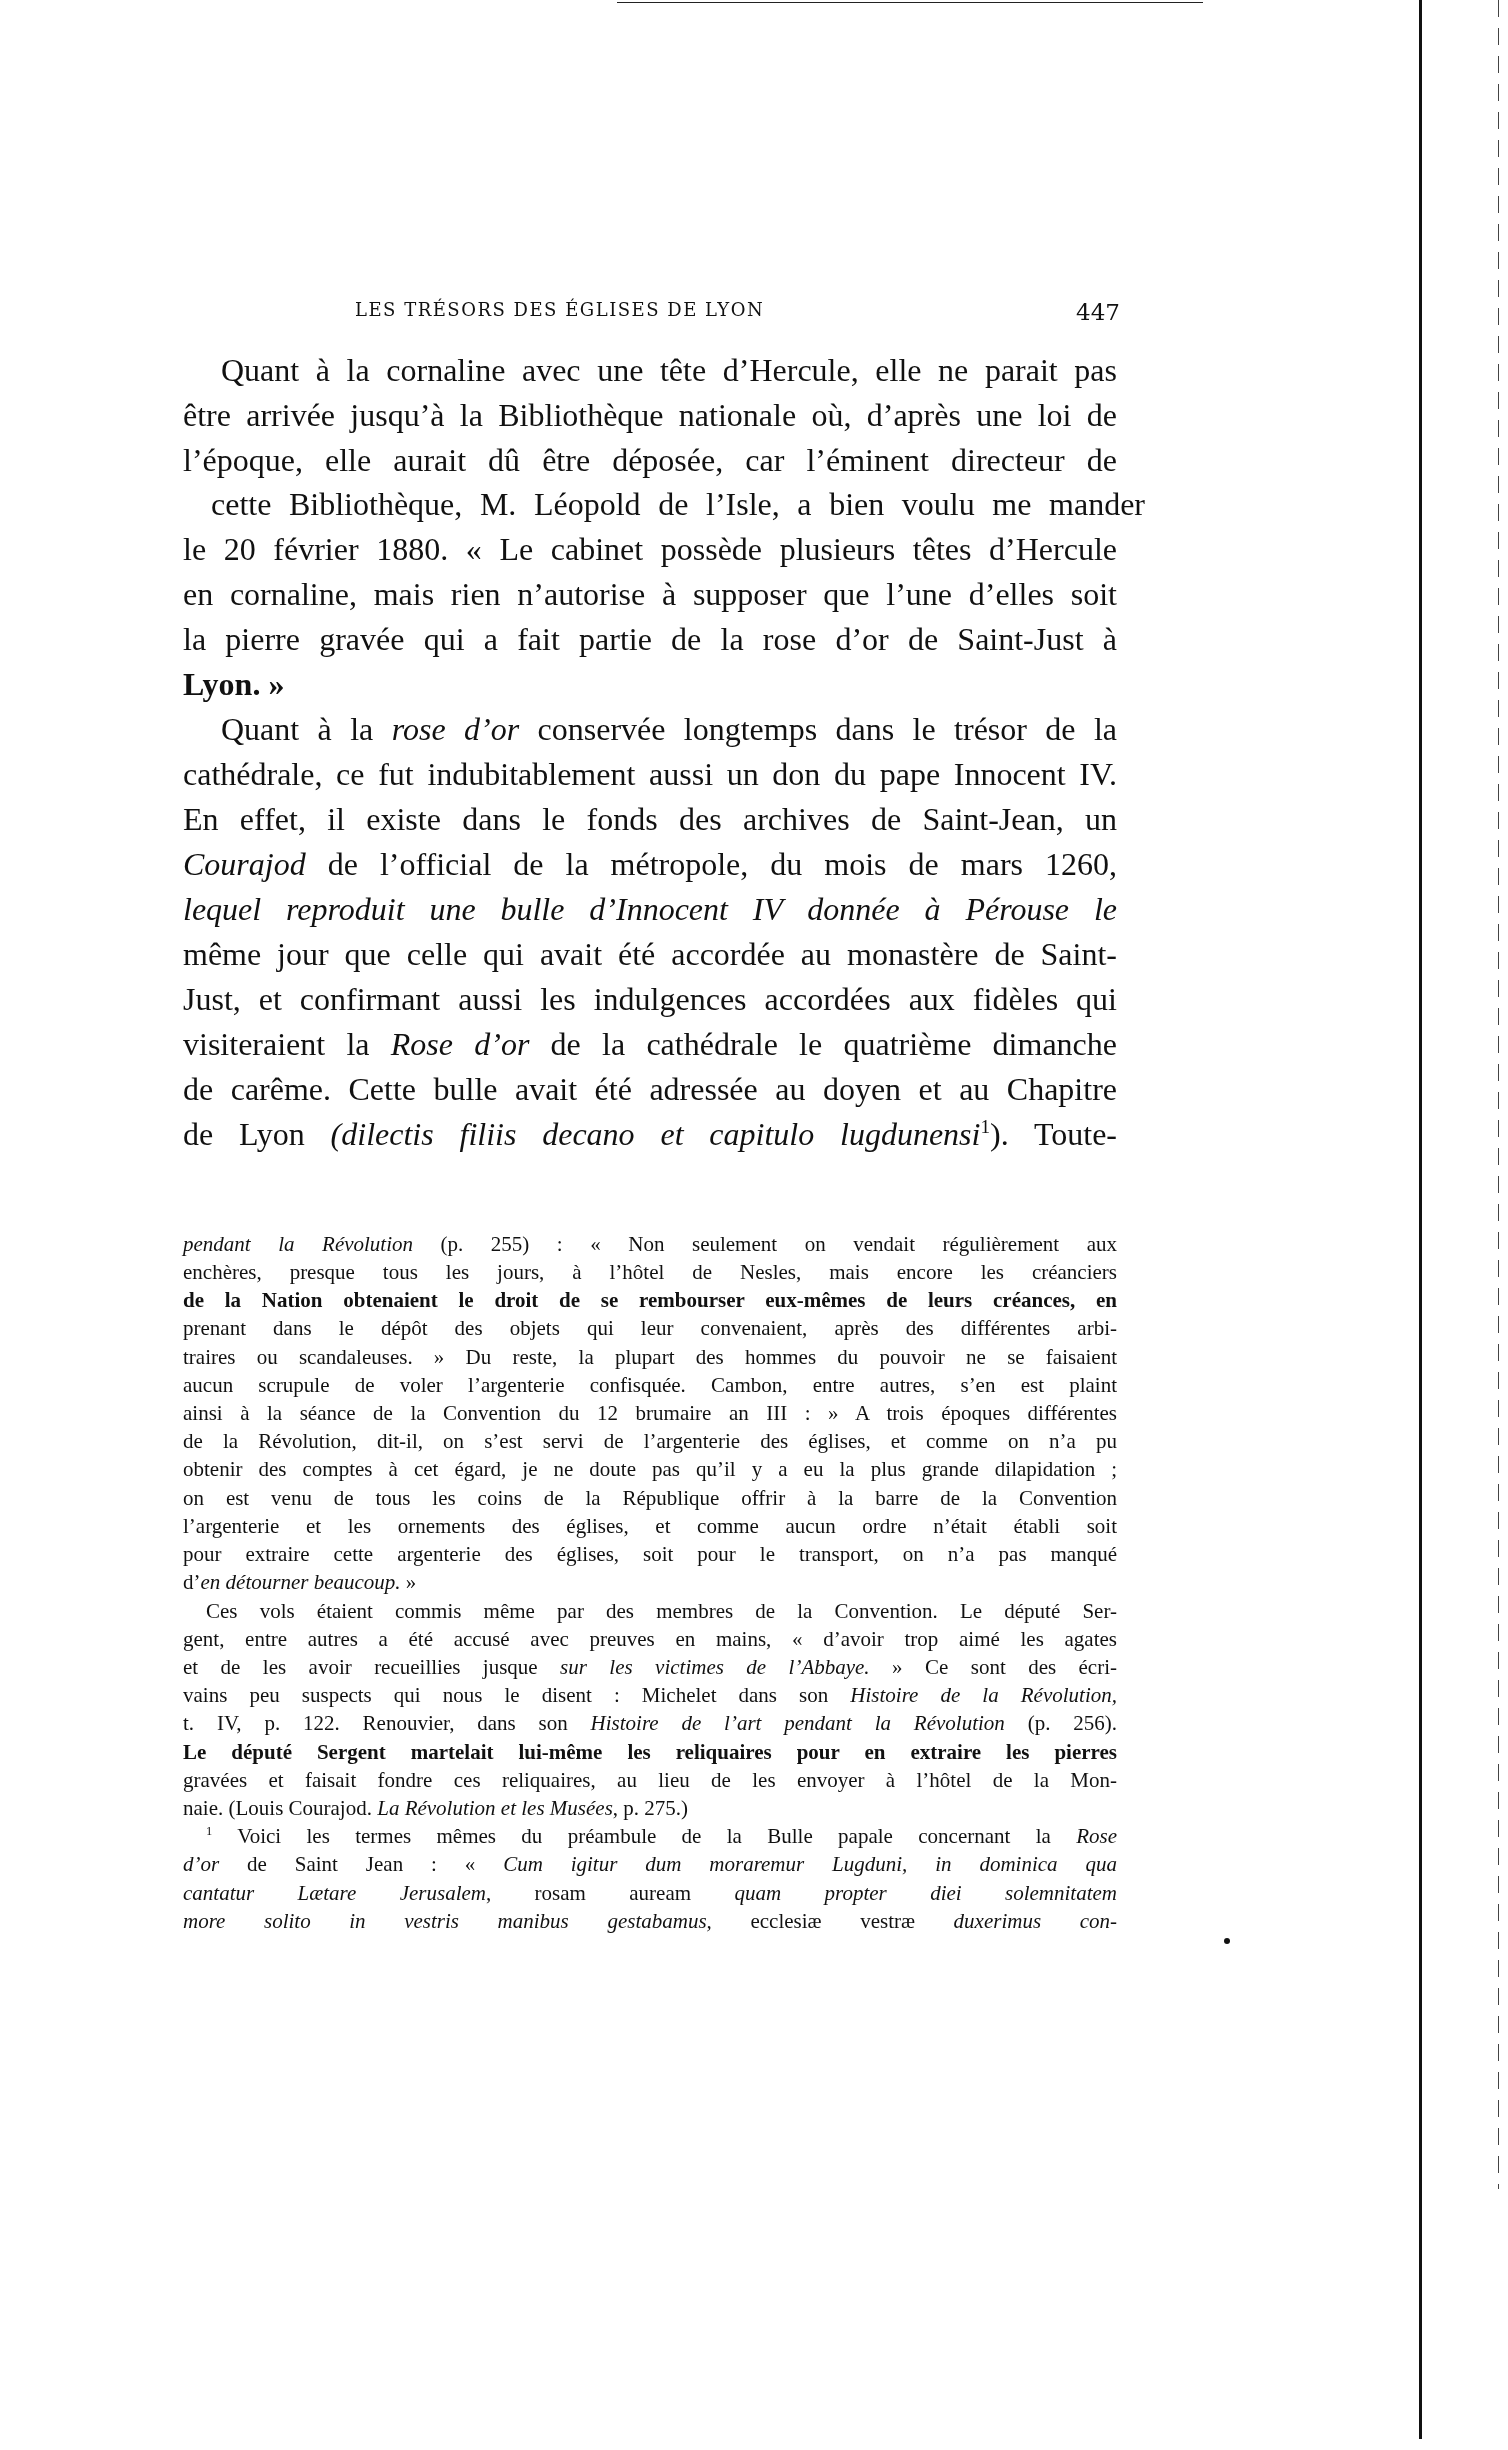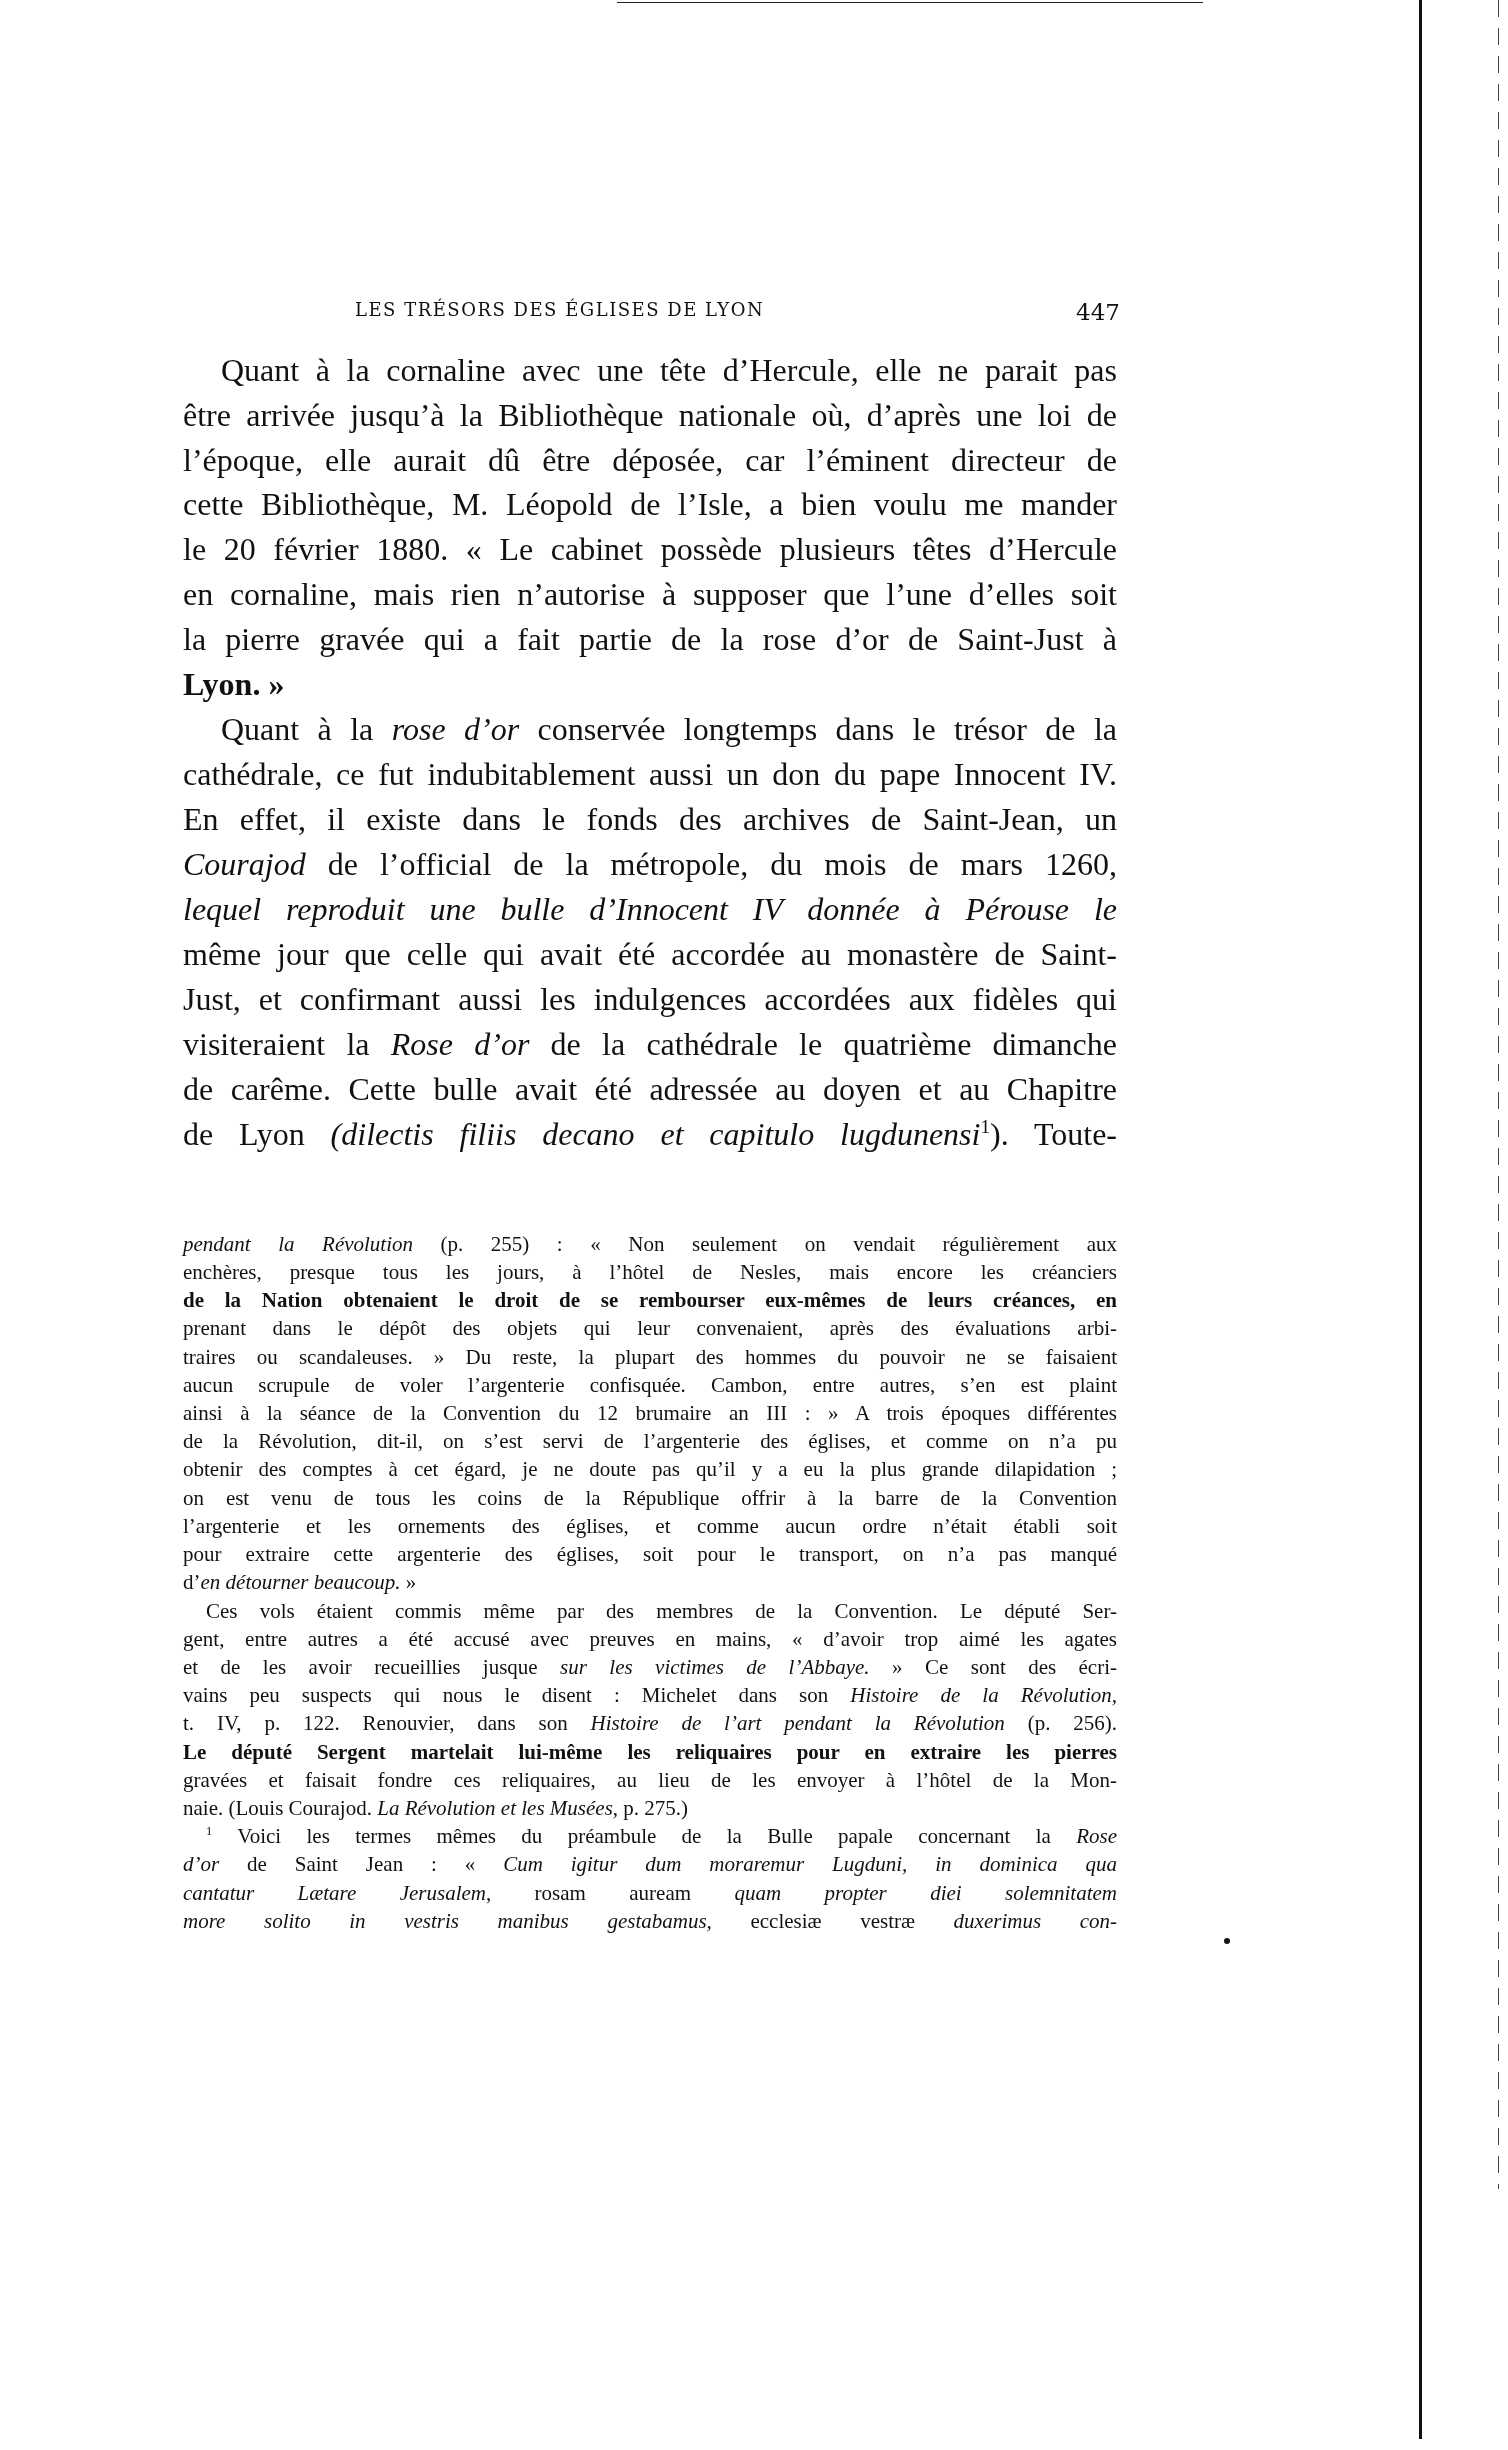--- a/index.html
+++ b/index.html
@@ -34,41 +34,41 @@
 
   <div class="header">
     <span class="running-title">LES TRÉSORS DES ÉGLISES DE LYON</span>
     <span class="page-number">447</span>
   </div>
 
   <div class="main" id="main-text">
       <div class="line indent" style="top: 351px;"><span>Quant à la cornaline avec une tête d’Hercule, elle ne parait pas</span></div>
       <div class="line" style="top: 396px;"><span>être arrivée jusqu’à la Bibliothèque nationale où, d’après une loi de</span></div>
       <div class="line" style="top: 441px;"><span>l’époque, elle aurait dû être déposée, car l’éminent directeur de</span></div>
-      <div class="line" style="top: 485px;"><span>cette Bibliothèque, M. Léopold de l’Isle, a bien voulu me mander</span></div>
+      <div class="line" style="top: 485px; margin-left: 28px;"><span>cette Bibliothèque, M. Léopold de l’Isle, a bien voulu me mander</span></div>
       <div class="line" style="top: 530px;"><span>le 20 février 1880. « Le cabinet possède plusieurs têtes d’Hercule</span></div>
       <div class="line" style="top: 575px;"><span>en cornaline, mais rien n’autorise à supposer que l’une d’elles soit</span></div>
       <div class="line" style="top: 620px;"><span>la pierre gravée qui a fait partie de la rose d’or de Saint-Just à</span></div>
       <div class="line last" style="top: 665px; font-weight: bold;"><span>Lyon. »</span></div>
       <div class="line indent" style="top: 710px;"><span>Quant à la </span><i>rose d’or</i><span> conservée longtemps dans le trésor de la</span></div>
       <div class="line" style="top: 755px;"><span>cathédrale, ce fut indubitablement aussi un don du pape Innocent IV.</span></div>
       <div class="line" style="top: 800px;"><span>En effet, il existe dans le fonds des archives de Saint-Jean, un</span></div>
       <div class="line" style="top: 845px;"><i>Courajod</i><span> de l’official de la métropole, du mois de mars 1260,</span></div>
       <div class="line" style="top: 890px; font-style: italic;"><span>lequel reproduit une bulle d’Innocent IV donnée à Pérouse le</span></div>
       <div class="line" style="top: 935px;"><span>même jour que celle qui avait été accordée au monastère de Saint-</span></div>
       <div class="line" style="top: 980px;"><span>Just, et confirmant aussi les indulgences accordées aux fidèles qui</span></div>
       <div class="line" style="top: 1025px;"><span>visiteraient la </span><i>Rose d’or</i><span> de la cathédrale le quatrième dimanche</span></div>
       <div class="line" style="top: 1070px;"><span>de carême. Cette bulle avait été adressée au doyen et au Chapitre</span></div>
       <div class="line" style="top: 1115px;"><span>de Lyon </span><i>(dilectis filiis decano et capitulo lugdunensi</i><sup>1</sup><span>). Toute-</span></div>
     </div>
   <div class="notes" id="footnotes">
       <div class="line" style="top: 1231px;"><i>pendant la Révolution</i><span> (p. 255) : « Non seulement on vendait régulièrement aux</span></div>
       <div class="line" style="top: 1259px;"><span>enchères, presque tous les jours, à l’hôtel de Nesles, mais encore les créanciers</span></div>
       <div class="line" style="top: 1287px; font-weight: bold;"><span>de la Nation obtenaient le droit de se rembourser eux-mêmes de leurs créances, en</span></div>
-      <div class="line" style="top: 1315px;"><span>prenant dans le dépôt des objets qui leur convenaient, après des évaluations arbi-</span></div>
+      <div class="line" style="top: 1315px;"><span>prenant dans le dépôt des objets qui leur convenaient, après des différentes arbi-</span></div>
       <div class="line" style="top: 1344px;"><span>traires ou scandaleuses. » Du reste, la plupart des hommes du pouvoir ne se faisaient</span></div>
       <div class="line" style="top: 1372px;"><span>aucun scrupule de voler l’argenterie confisquée. Cambon, entre autres, s’en est plaint</span></div>
       <div class="line" style="top: 1400px;"><span>ainsi à la séance de la Convention du 12 brumaire an III : » A trois époques différentes</span></div>
       <div class="line" style="top: 1428px;"><span>de la Révolution, dit-il, on s’est servi de l’argenterie des églises, et comme on n’a pu</span></div>
       <div class="line" style="top: 1456px;"><span>obtenir des comptes à cet égard, je ne doute pas qu’il y a eu la plus grande dilapidation ;</span></div>
       <div class="line" style="top: 1485px;"><span>on est venu de tous les coins de la République offrir à la barre de la Convention</span></div>
       <div class="line" style="top: 1513px;"><span>l’argenterie et les ornements des églises, et comme aucun ordre n’était établi soit</span></div>
       <div class="line" style="top: 1541px;"><span>pour extraire cette argenterie des églises, soit pour le transport, on n’a pas manqué</span></div>
       <div class="line last" style="top: 1569px;"><span>d’</span><i>en détourner beaucoup.</i><span> »</span></div>
       <div class="line indent" style="top: 1598px;"><span>Ces vols étaient commis même par des membres de la Convention. Le député Ser-</span></div>

